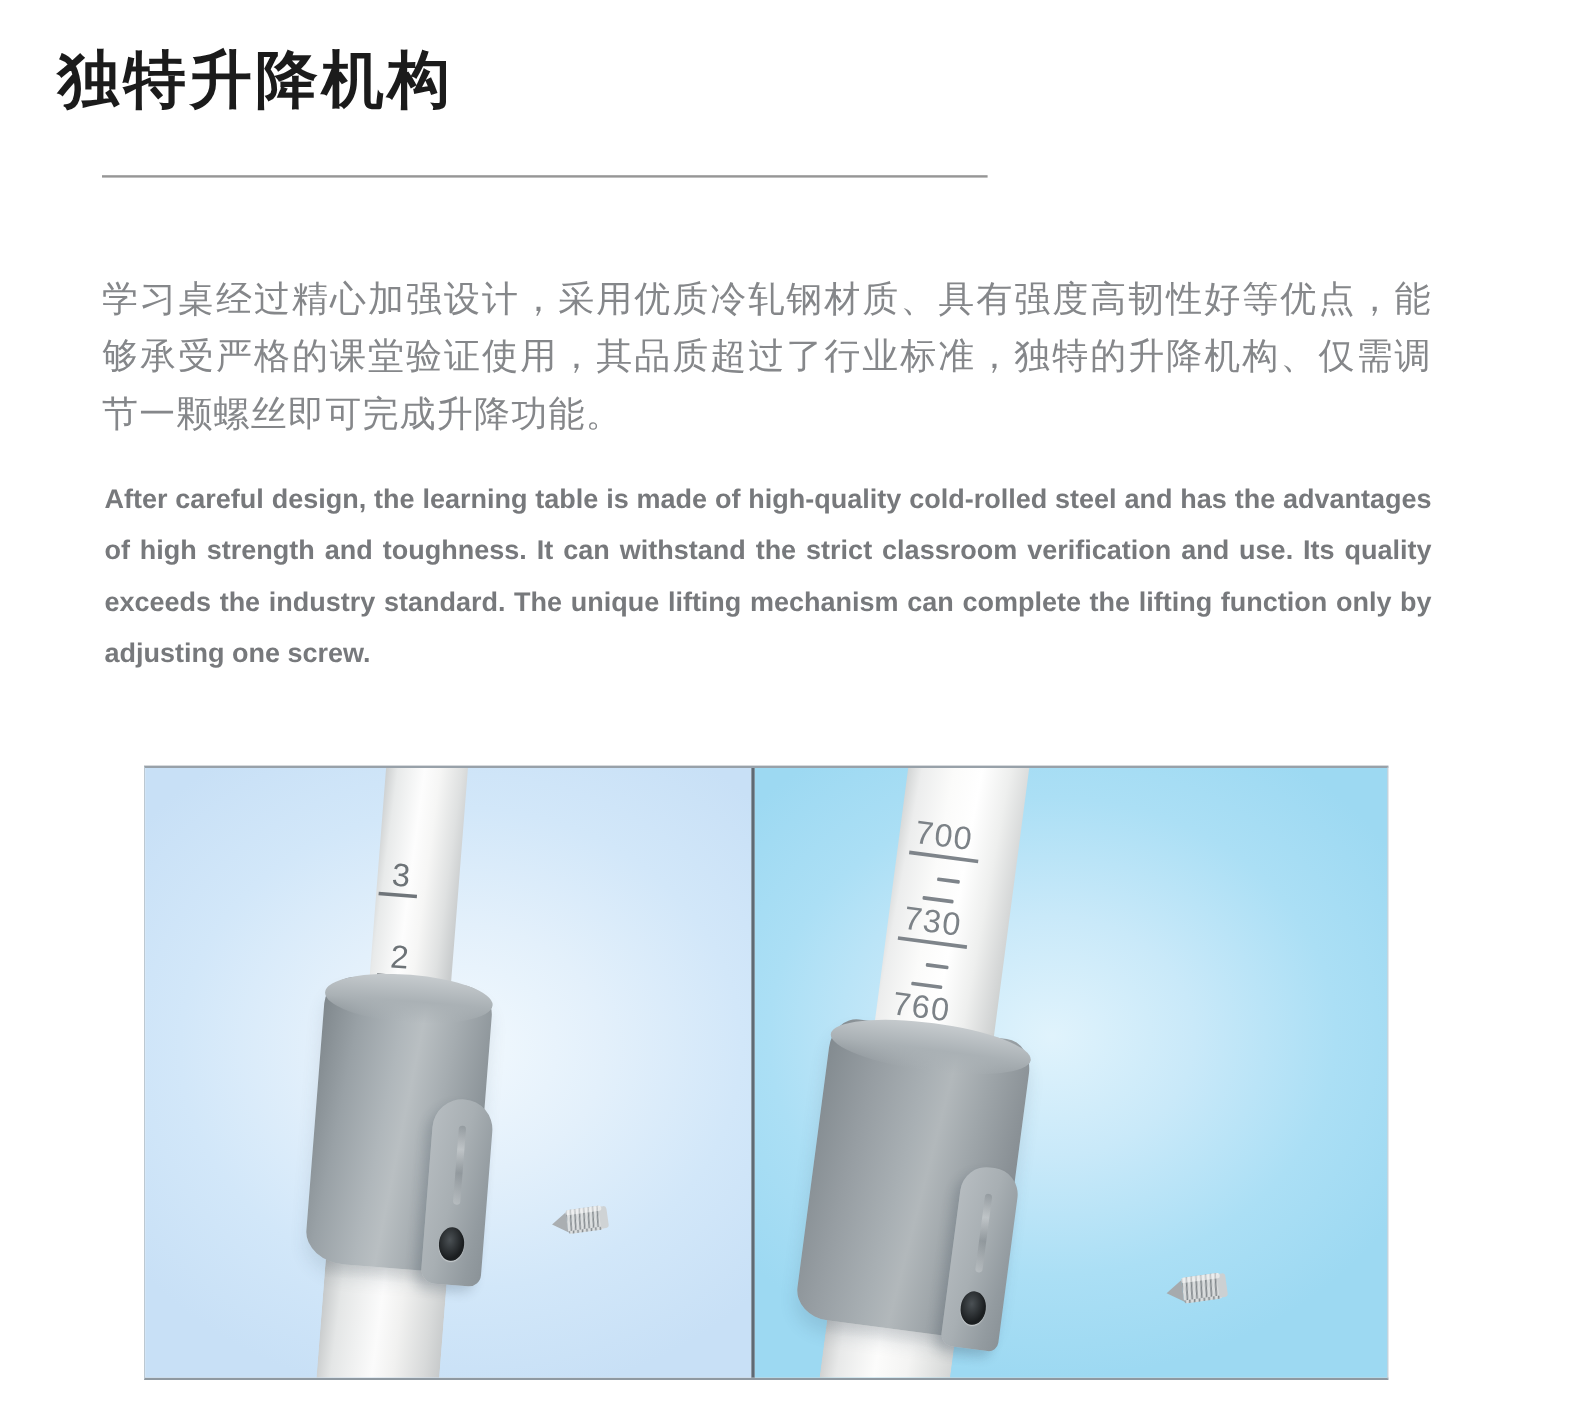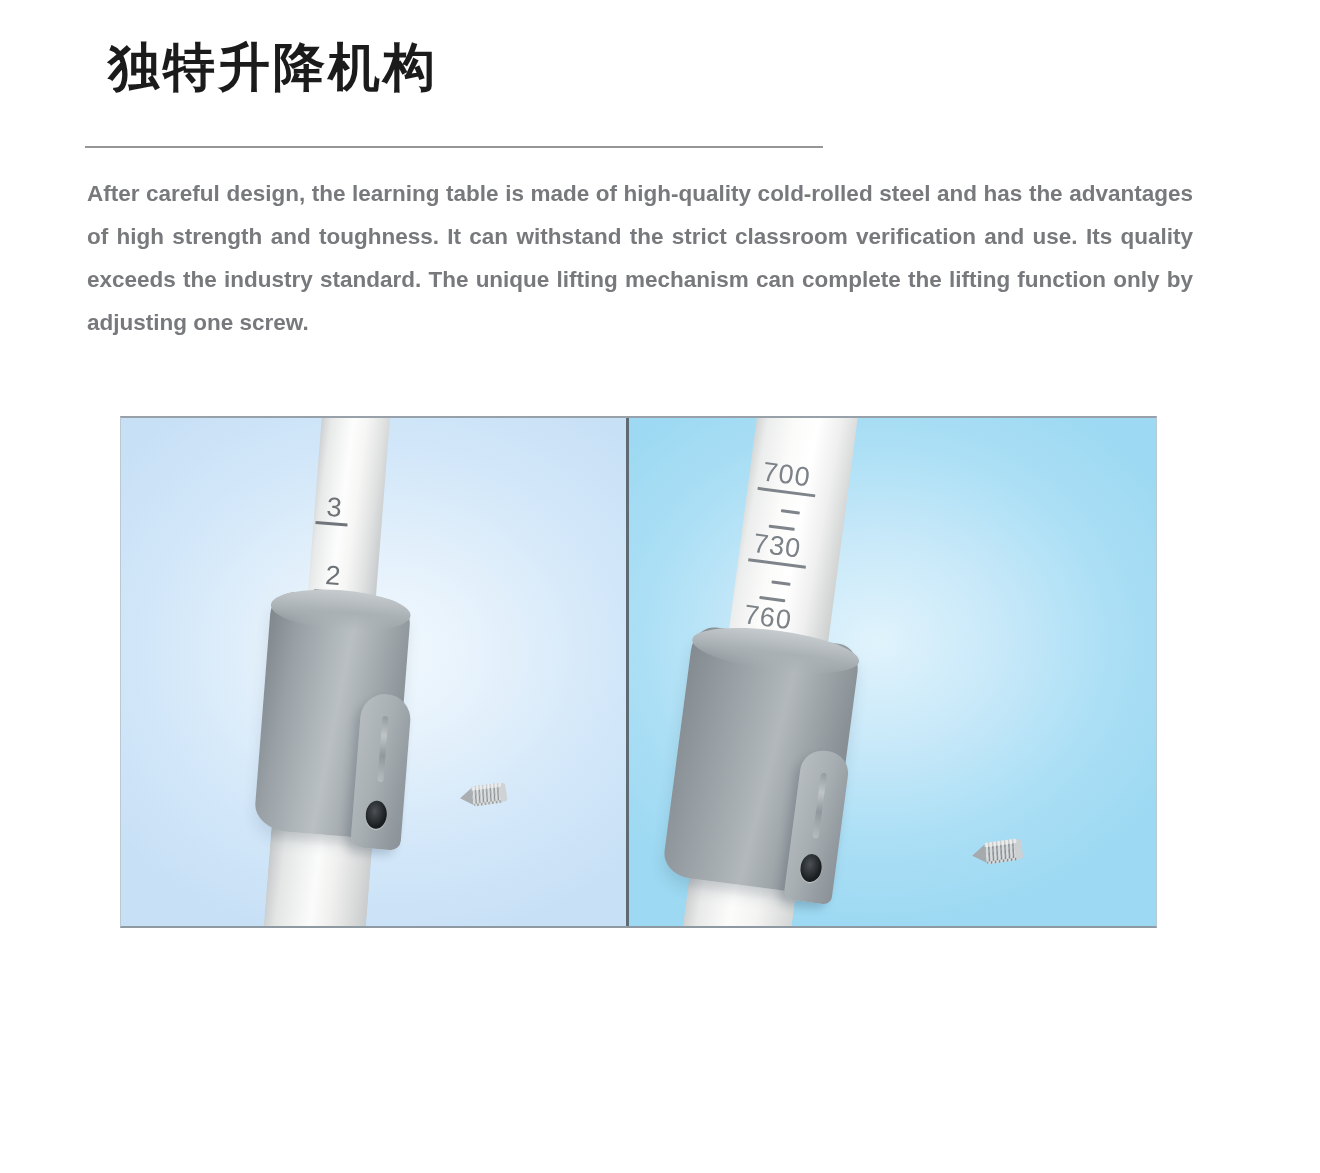--- a/index.html
+++ b/index.html
@@ -4,21 +4,21 @@
 <style>
   html,body{margin:0;padding:0;}
   body{
     width:1320px;height:1173px;background:#ffffff;overflow:hidden;
     font-family:"Liberation Sans","DejaVu Sans",sans-serif;
     -webkit-font-smoothing:antialiased;
   }
   .page{position:relative;width:1320px;height:1173px;background:#fff;}
 
   h1.title{
-    margin:38px 0 0 108px;
+    margin:38px 0 0 48px;
     font-size:52px;line-height:58px;font-weight:800;
     color:#1b1b1b;letter-spacing:3px;
   }
   .divider{
     margin:50px 0 0 85px;width:738px;height:2px;background:#969696;
   }
   p.zh{
     margin:78px 0 0 85px;width:1108px;
     font-size:30px;line-height:48px;color:#85878a;
     text-align:justify;letter-spacing:1px;
@@ -146,20 +146,21 @@
 </style>
 </head>
 <body>
 
 <div class="page">
 
   <h1 class="title">独特升降机构</h1>
 
   <div class="divider"></div>
 
+  <p class="zh">学习桌经过精心加强设计，采用优质冷轧钢材质、具有强度高韧性好等优点，能够承受严格的课堂验证使用，其品质超过了行业标准，独特的升降机构、仅需调节一颗螺丝即可完成升降功能。</p>
 
   <p class="en">After careful design, the learning table is made of high-quality cold-rolled steel and has the advantages of high strength and toughness. It can withstand the strict classroom verification and use. Its quality exceeds the industry standard. The unique lifting mechanism can complete the lifting function only by adjusting one screw.</p>
 
   <div class="figures">
 
     <figure class="panel panel-left" style="margin:0;">
       <div class="assembly asm-left">
         <div class="tube tube-upper-round">
           <div class="mark mark-3"><span>3</span></div>
           <div class="mark mark-2"><span>2</span></div>

